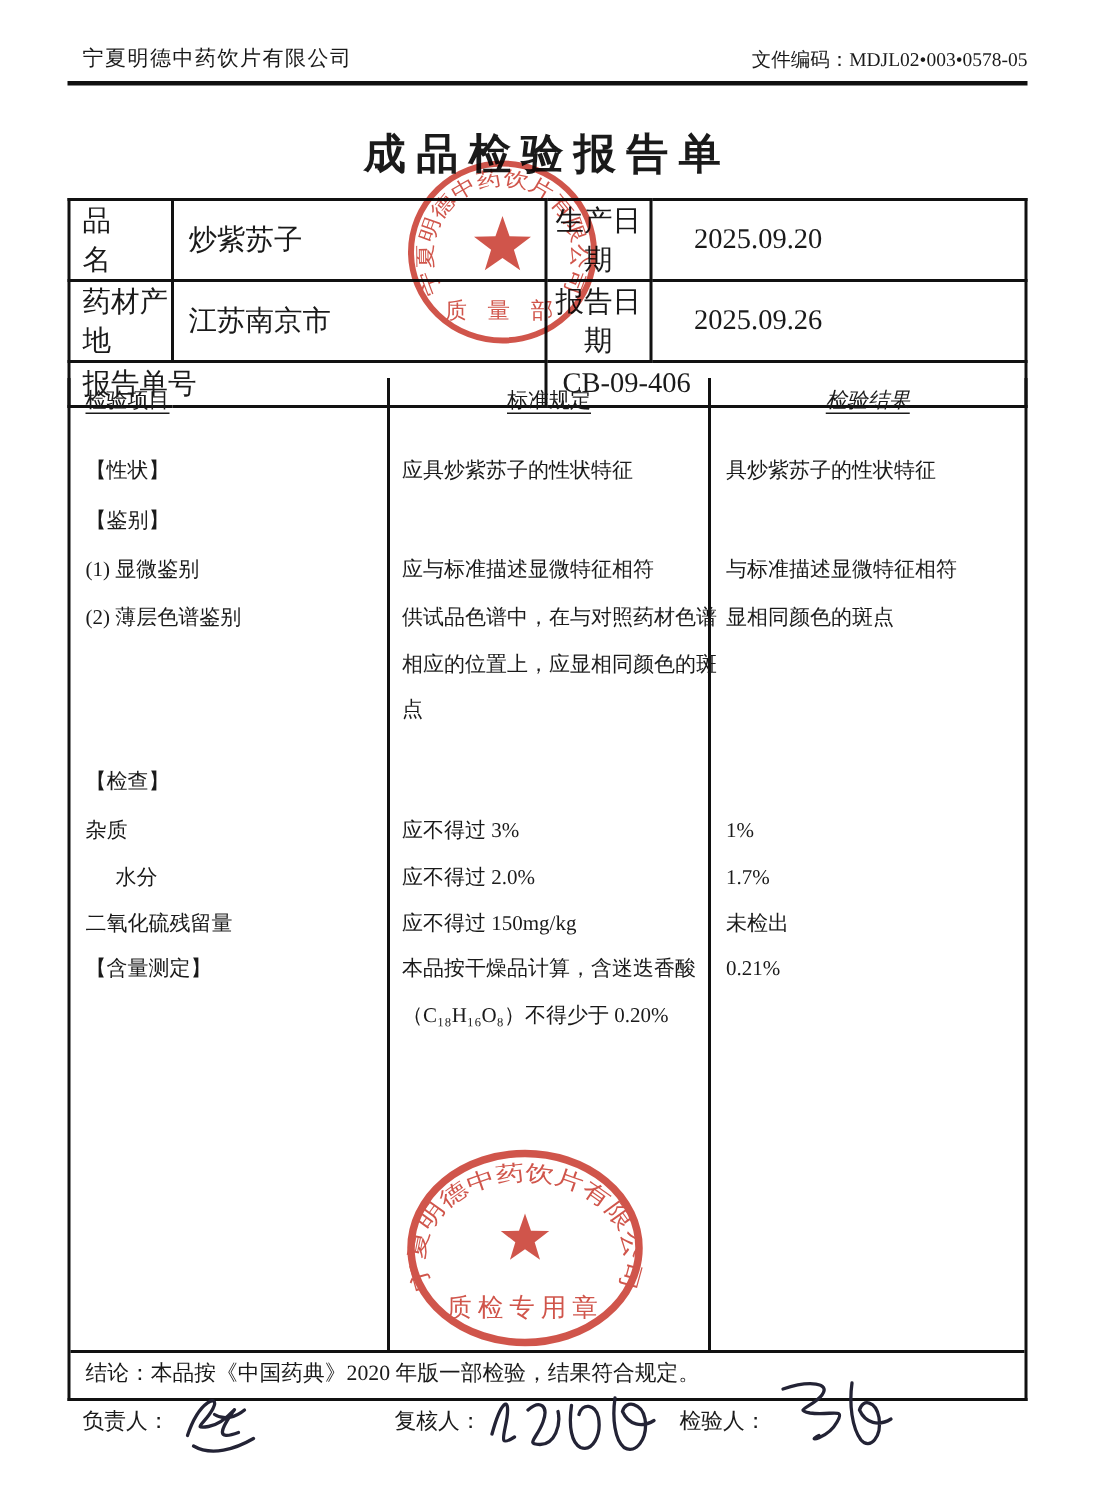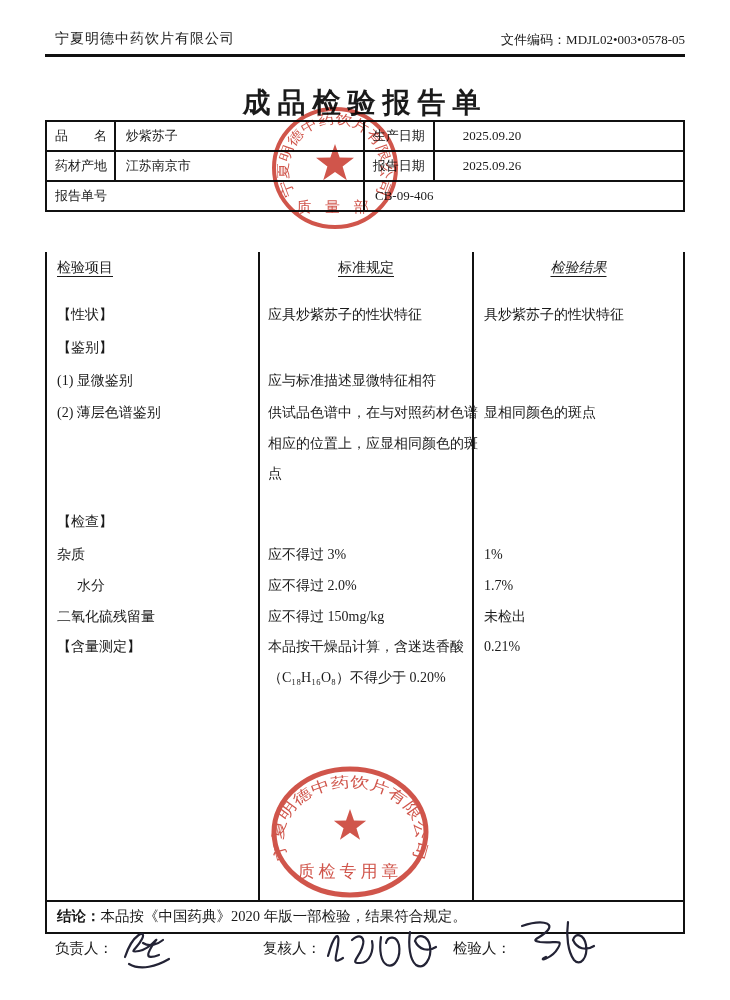--- a/index.html
+++ b/index.html
@@ -16,22 +16,22 @@
   
   .ph-left  { left:55px; top:30px; font-size:14px; letter-spacing:1px; }
   .ph-right { right:45px; top:31px; font-size:13px; }
   .ph-rule  { left:45px; top:54px; width:640px; height:3px; background:#101010; }
 
   
   .title { left:0; top:84px; width:730px; text-align:center;
            font-size:28px; font-weight:bold; letter-spacing:7px; }
 
   
-  table.info { position:absolute; left:45px; top:120px; width:640px;
-               border-collapse:collapse; table-layout:fixed; font-size:13px; }
+  table.info { position:absolute; left:45px; top:132px; width:640px;
+               border-collapse:collapse; table-layout:fixed; font-size:19px; }
   table.info td { border:2px solid #111; height:30px; padding:0 0 0 10px; }
   table.info td.c-label  { width:67px;  padding-left:8px; }
   table.info td.c-value  { width:243px; }
   table.info td.c-label2 { width:68px;  text-align:center; padding:0; }
   table.info td.c-value2 { width:244px;padding-left:28px; }
 
   
   .frame { left:45px; top:252px; width:640px; height:682px;
            border:2px solid #111; border-top:none; }
   .vline { position:absolute; top:0; width:2px; height:648px; background:#111; }
@@ -39,21 +39,21 @@
   .cell-line { position:absolute; height:22px; line-height:22px;
                font-size:14px; white-space:nowrap; }
   .hdr { text-decoration:underline; text-underline-offset:4px; }
   .hd1 { left:10px; top:5px; }
   .hd2 { left:213px; top:5px; width:212px; text-align:center; }
   .hd3 { left:427px; top:5px; width:209px; text-align:center;font-style:italic; }
 
   .conclusion { position:absolute; left:0; top:648px; width:636px; height:30px;
                 border-top:2px solid #111; line-height:29px; font-size:14.5px;
                 padding-left:10px; white-space:nowrap; }
-  .conclusion b { font-weight:bold; }
+  .conclusion b { font-weight:normal; }
 
   
   .sig-label { font-size:14.5px; top:938px; height:20px; line-height:20px; }
   .sig-svg path { fill:none; stroke:#232335; stroke-width:2.2; stroke-linecap:round; }
 
   
   .stamp { mix-blend-mode:multiply; opacity:0.85; z-index:5; pointer-events:none; }
   .stamp text { font-family:"Liberation Serif","DejaVu Serif",serif; }
 </style>
 </head>
@@ -109,20 +109,21 @@
   <div class="cell-line" style="left:221px;top:150px;">供试品色谱中，在与对照药材色谱</div>
   <div class="cell-line" style="left:221px;top:181px;">相应的位置上，应显相同颜色的斑</div>
   <div class="cell-line" style="left:221px;top:211px;">点</div>
   <div class="cell-line" style="left:221px;top:292px;">应不得过 3%</div>
   <div class="cell-line" style="left:221px;top:323px;">应不得过 2.0%</div>
   <div class="cell-line" style="left:221px;top:354px;">应不得过 150mg/kg</div>
   <div class="cell-line" style="left:221px;top:384px;">本品按干燥品计算，含迷迭香酸</div>
   <div class="cell-line" style="left:221px;top:415px;">（C₁₈H₁₆O₈）不得少于 0.20%</div>
 
   <div class="cell-line" style="left:437px;top:52px;">具炒紫苏子的性状特征</div>
+  <div class="cell-line" style="left:437px;top:118px;">与标准描述显微特征相符</div>
   <div class="cell-line" style="left:437px;top:150px;">显相同颜色的斑点</div>
   <div class="cell-line" style="left:437px;top:292px;">1%</div>
   <div class="cell-line" style="left:437px;top:323px;">1.7%</div>
   <div class="cell-line" style="left:437px;top:354px;">未检出</div>
   <div class="cell-line" style="left:437px;top:384px;">0.21%</div>
 
   <div class="conclusion">
     <b>结论：</b><span>本品按《中国药典》2020 年版一部检验，结果符合规定。</span>
   </div>
 </div>

